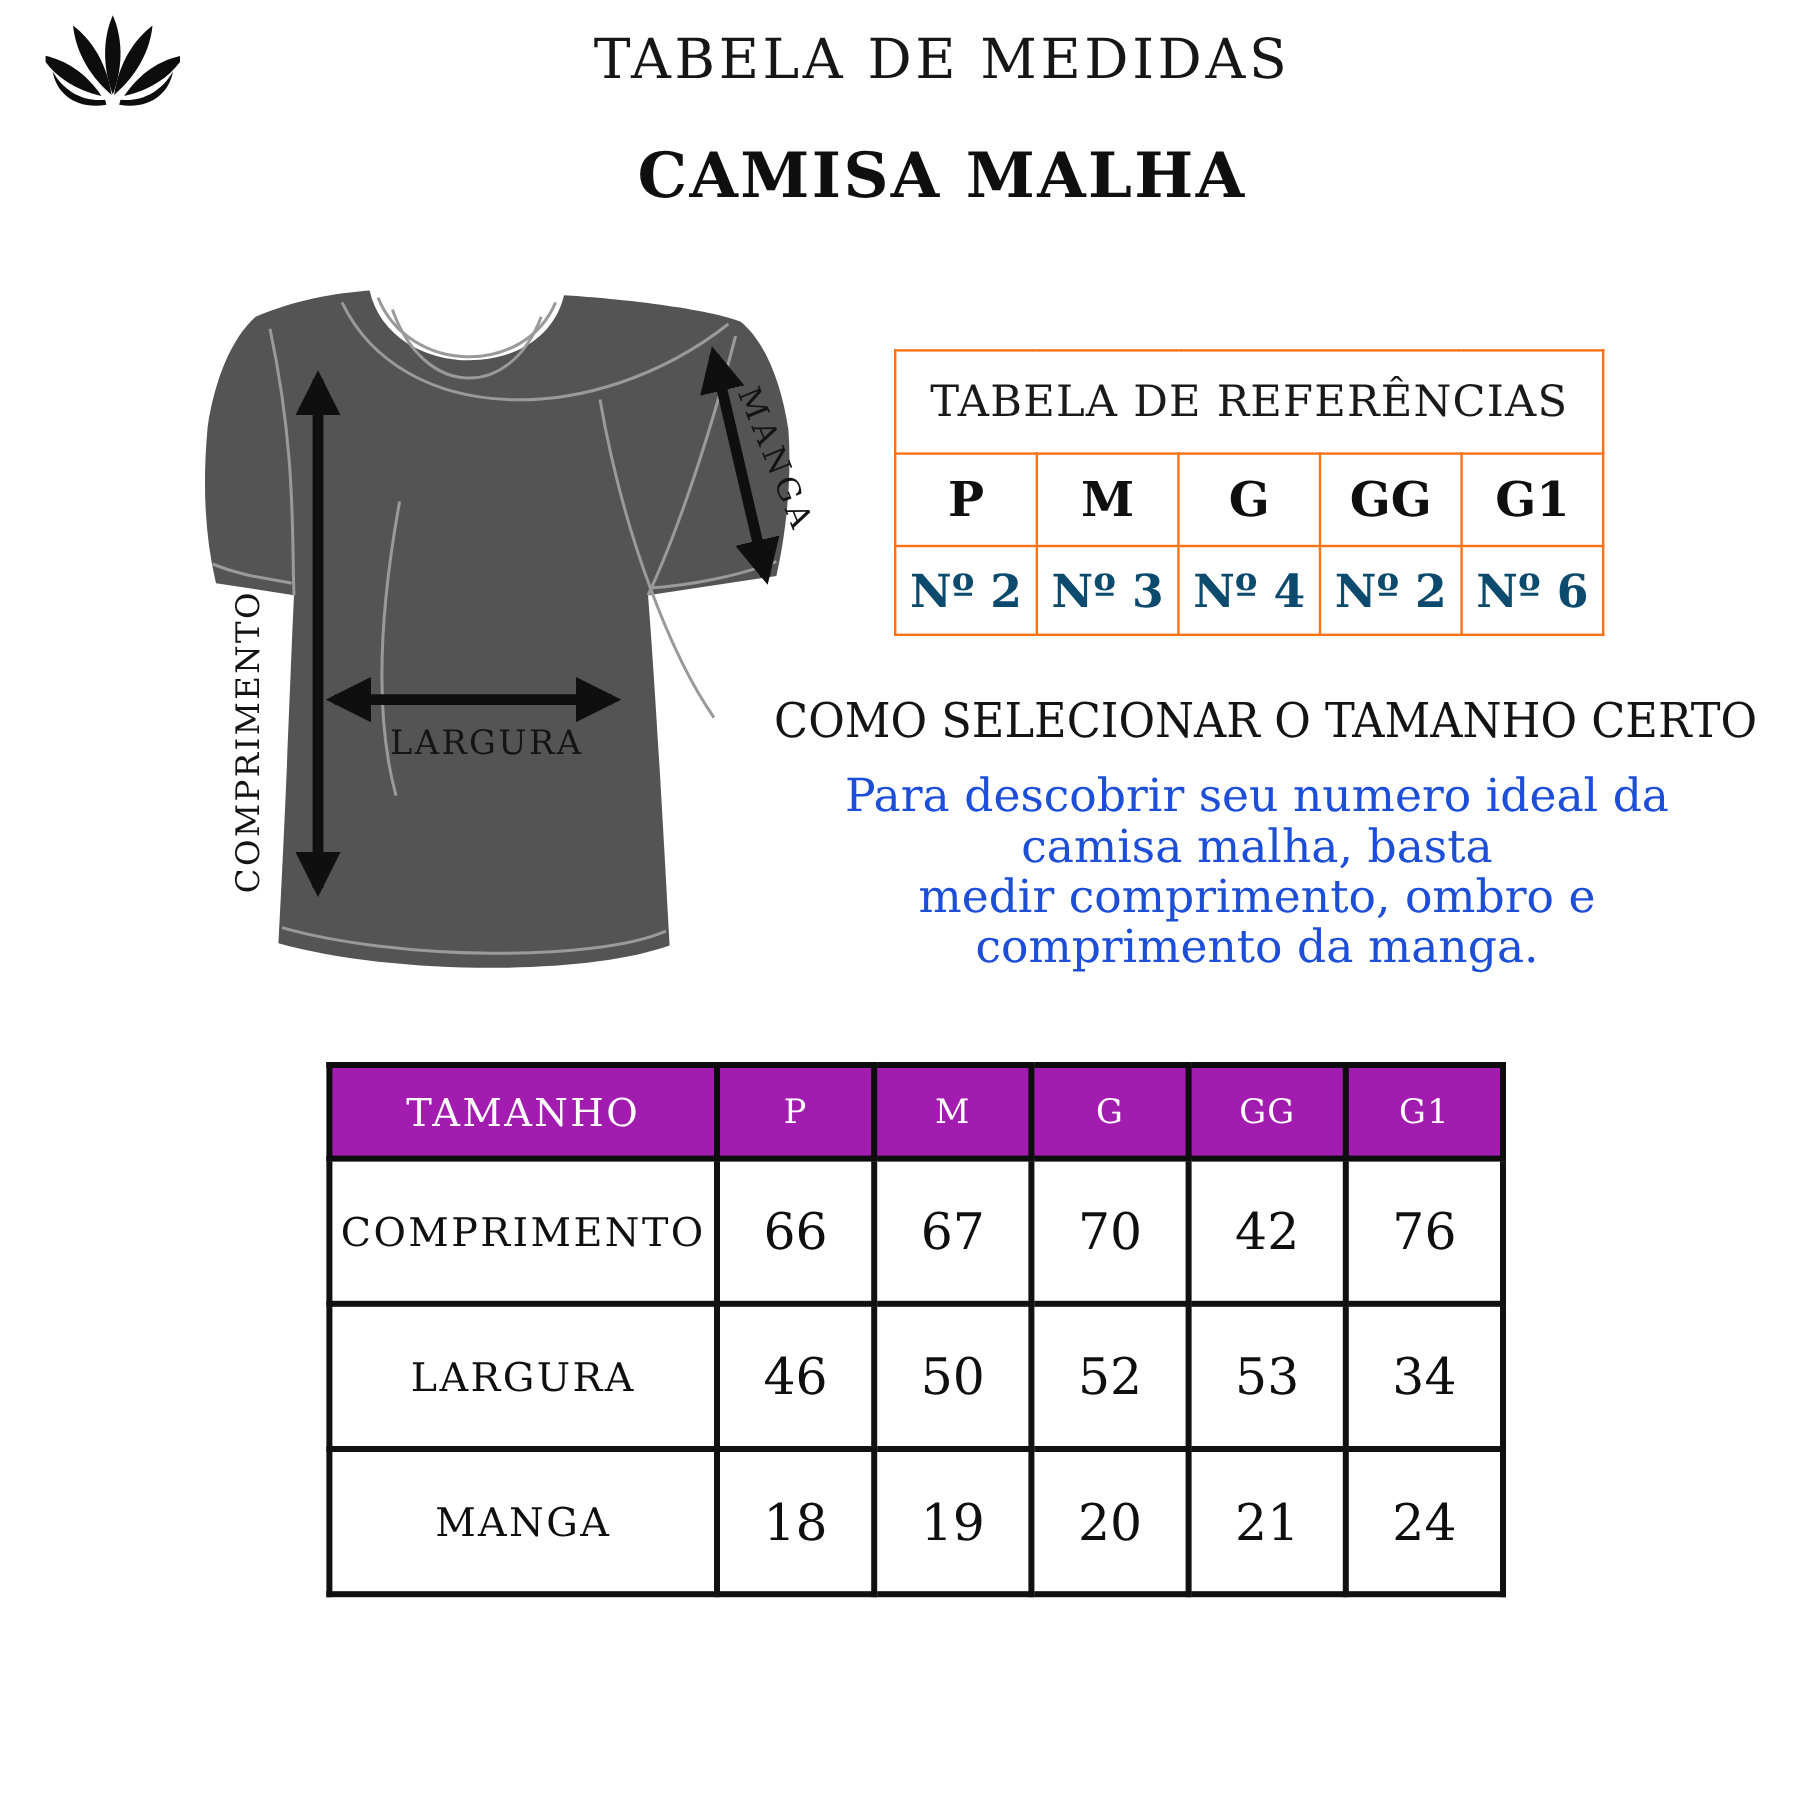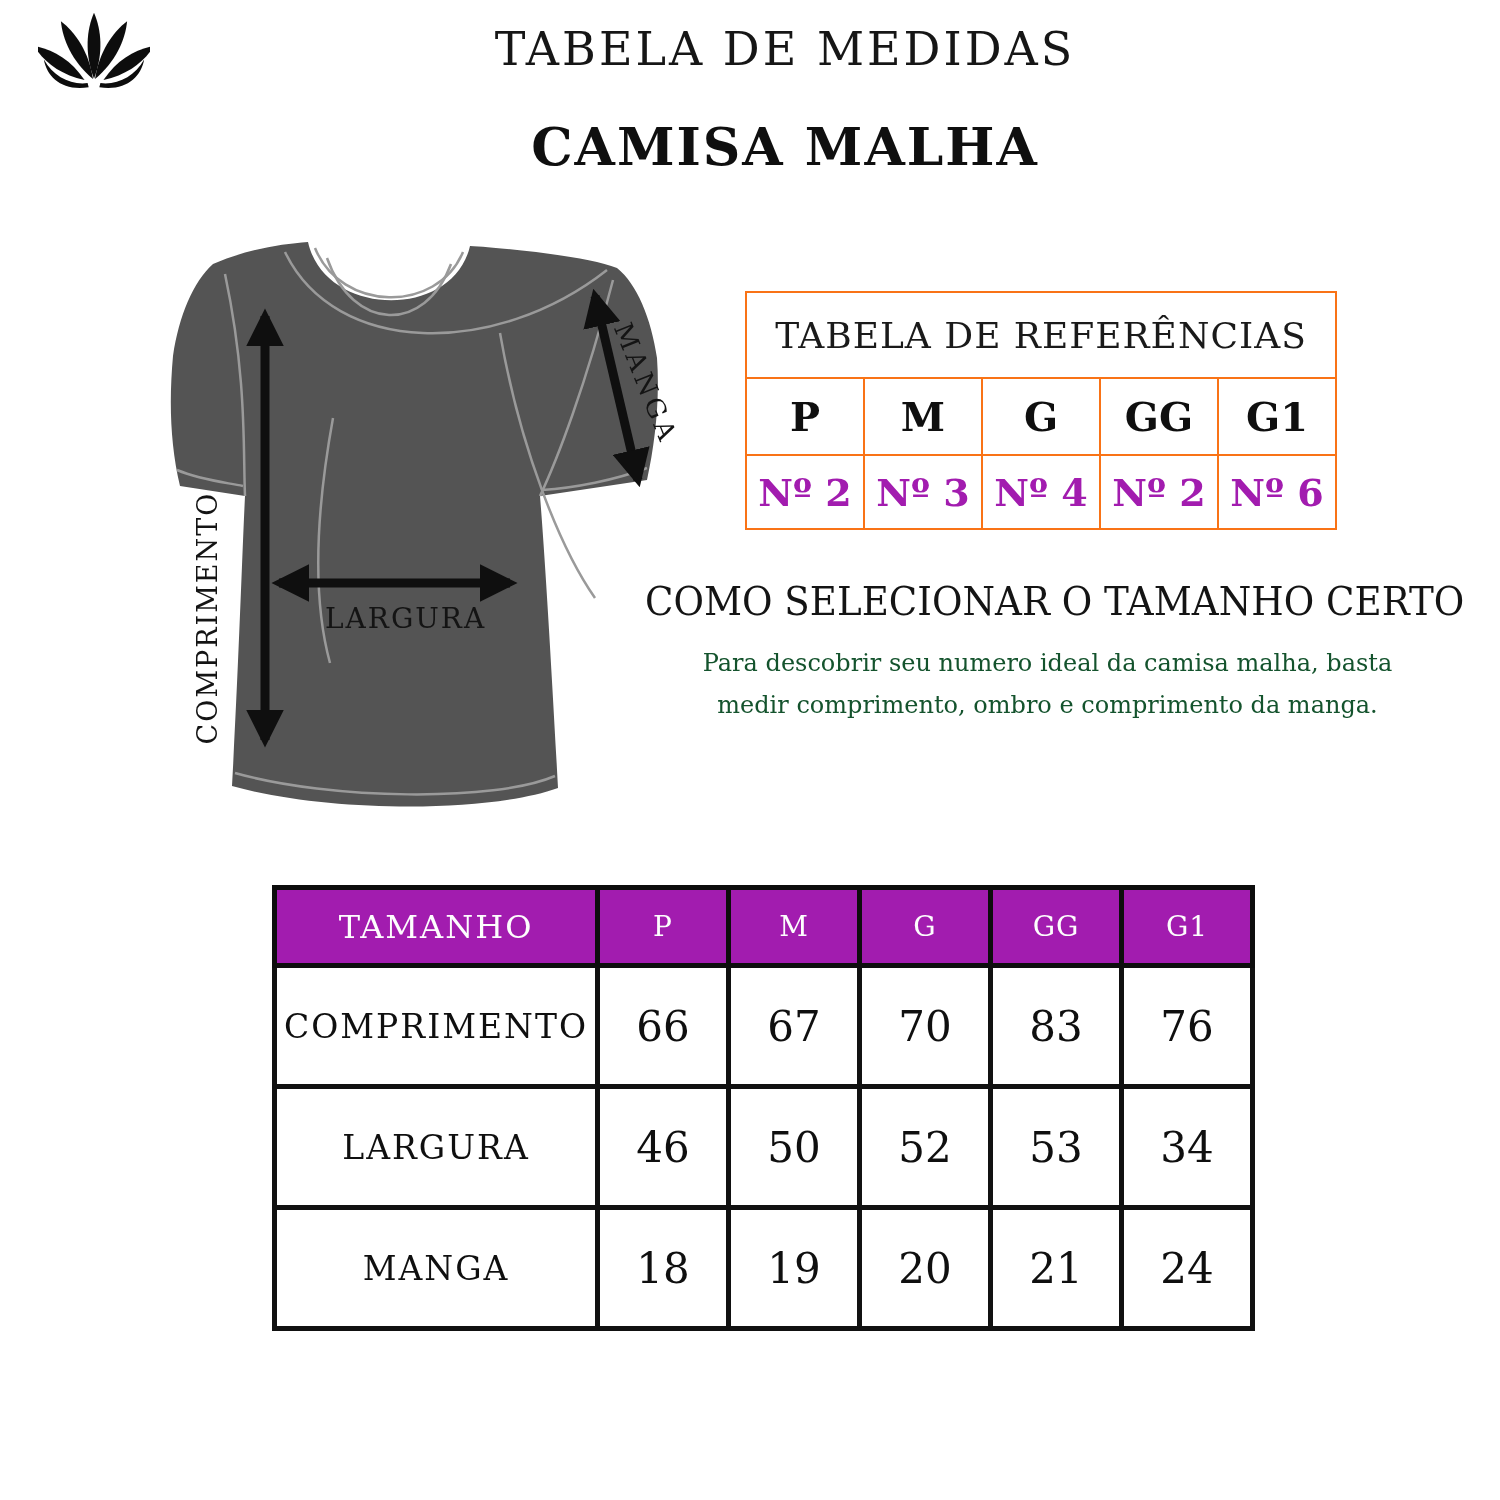--- a/index.html
+++ b/index.html
@@ -21,26 +21,26 @@
   .lbl-largura{left:325px;top:602px;width:155px;height:34px;font-size:28px;letter-spacing:2px;}
   .lbl-manga{left:579px;top:367px;width:130px;height:34px;font-size:26px;letter-spacing:4px;
     transform:rotate(68deg);}
 
   
   .ref-table{left:745px;top:291px;}
   .ref-table table{border-collapse:collapse;table-layout:fixed;width:592px;}
   .ref-table td{border:2px solid #f97316;text-align:center;vertical-align:middle;padding:0;}
   .ref-title-cell{height:84px;font-size:36px;letter-spacing:1px;color:#1a1a1a;}
   .ref-size-cell{height:75px;font-size:40px;font-weight:bold;color:#0f0f0f;}
-  .ref-num-cell{height:72px;font-size:38px;font-weight:bold;color:#a21caf;}
+  .ref-num-cell{height:72px;font-size:38px;font-weight:bold;color:#0c4a6e;}
 
   
   .howto-heading{left:645px;top:578px;font-size:40px;white-space:nowrap;color:#141414;
     transform:scaleX(0.93);transform-origin:left center;}
-  .howto-text{left:645px;top:642px;width:805px;font-size:24px;line-height:42px;text-align:center;color:#14532d;}
+  .howto-text{left:645px;top:642px;width:805px;font-size:38px;line-height:42px;text-align:center;color:#1d4ed8;}
 
   
   .meas-table{left:272px;top:885px;}
   .meas-table table{border-collapse:collapse;table-layout:fixed;width:978px;}
   .meas-table td{border:5px solid #111;text-align:center;vertical-align:middle;padding:0;}
   .meas-table tr.hdr td{background:#a21caf;border-color:#0d0d0d;color:#fdfdfd;height:73px;}
   .hdr-label{font-size:32px;letter-spacing:2px;}
   .hdr-size{font-size:28px;letter-spacing:1px;}
   .row-label{height:116px;font-size:33px;letter-spacing:2px;color:#0f0f0f;}
   .row-value{height:116px;font-size:42px;color:#0f0f0f;}
@@ -160,21 +160,21 @@
         <td class="hdr-size">M</td>
         <td class="hdr-size">G</td>
         <td class="hdr-size">GG</td>
         <td class="hdr-size">G1</td>
       </tr>
       <tr>
         <td class="row-label">COMPRIMENTO</td>
         <td class="row-value">66</td>
         <td class="row-value">67</td>
         <td class="row-value">70</td>
-        <td class="row-value">83</td>
+        <td class="row-value">42</td>
         <td class="row-value">76</td>
       </tr>
       <tr>
         <td class="row-label">LARGURA</td>
         <td class="row-value">46</td>
         <td class="row-value">50</td>
         <td class="row-value">52</td>
         <td class="row-value">53</td>
         <td class="row-value">34</td>
       </tr>

